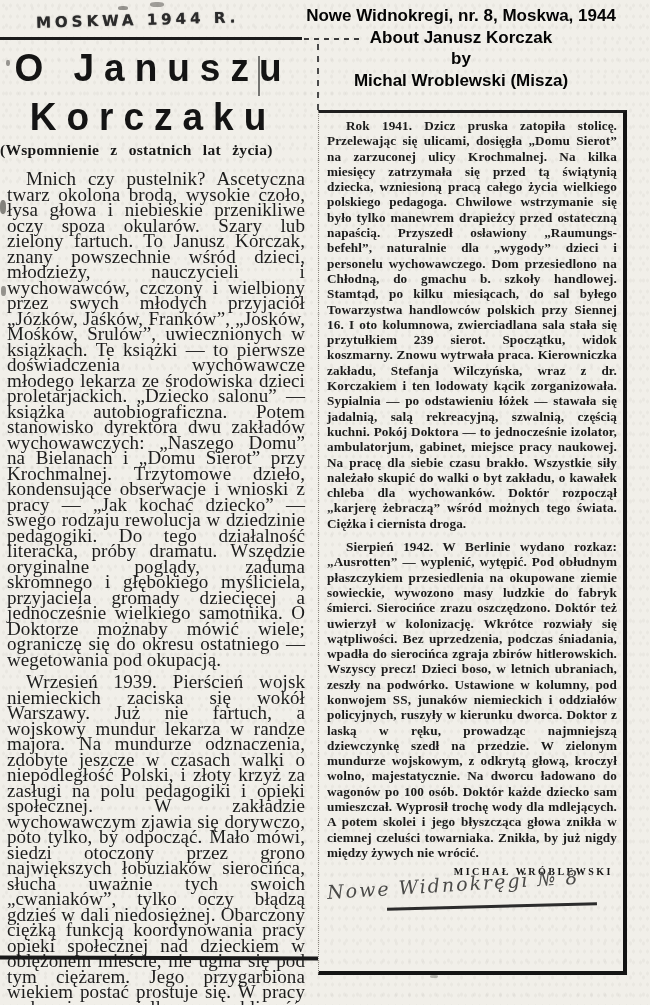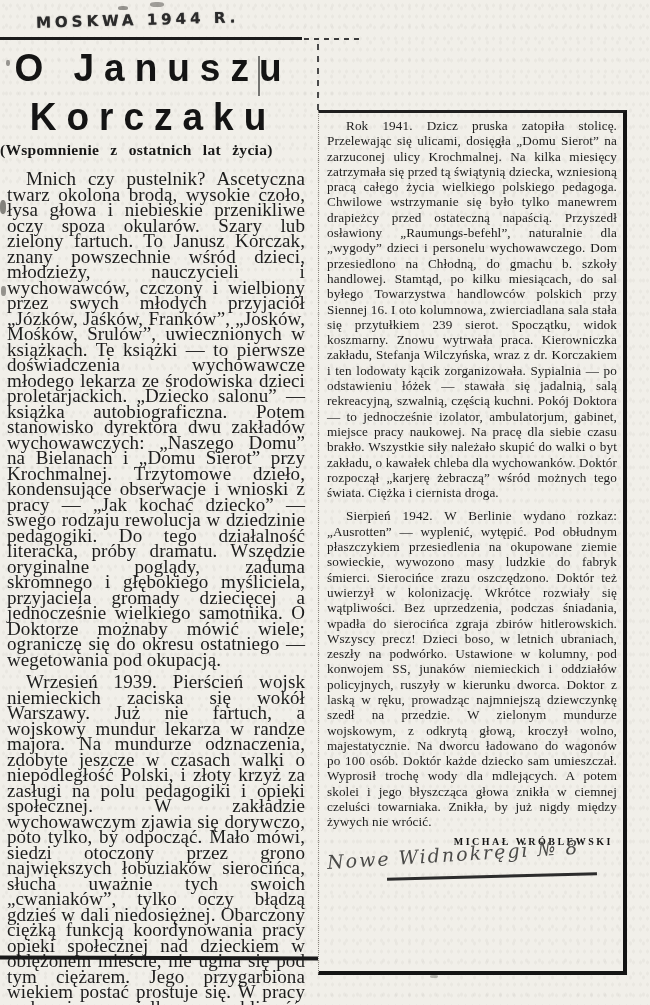--- a/index.html
+++ b/index.html
@@ -68,21 +68,21 @@
     position:absolute;top:110px;left:318px;width:304px;height:858px;
     border-top:3px solid #1f1f1f;
     border-right:4px solid #141414;
     border-bottom:4px solid #141414;
     border-left:1px dotted #8a867e;
     overflow:hidden;
   }
   .col-right{
     padding:5px 6px 0 8px;
     font-size:13.2px;line-height:15.3px;text-align:justify;
-    letter-spacing:.1px;color:#1c1c1c;
+    letter-spacing:.1px;color:#1c1c1c;font-weight:bold;
   }
   .signature{
     margin:6px 10px 0 0;text-align:right;
     font-weight:bold;font-size:10px;letter-spacing:2.5px;color:#151515;
   }
   .hand-note{
     margin:4px 0 0 8px;
     font-family:"DejaVu Serif", serif;font-style:italic;
     font-size:19px;letter-spacing:2px;color:#4a4a48;
     transform:rotate(-3.5deg);transform-origin:left;
@@ -98,20 +98,26 @@
   .sp5{top:60px;left:6px;width:4px;height:6px;opacity:.5;}
   .sp6{top:975px;left:430px;width:8px;height:3px;opacity:.3;}
 </style>
 </head>
 <body>
 
 <div id="scan-page">
 
   <div class="stamp">MOSKWA 1944 R.</div>
 
+  <div class="caption">
+    <div>Nowe Widnokregi, nr. 8, Moskwa, 1944</div>
+    <div>About Janusz Korczak</div>
+    <div>by</div>
+    <div>Michal Wroblewski (Misza)</div>
+  </div>
 
   <div class="rule-top-left"></div>
   <div class="rule-top-dashes"></div>
   <div class="v-dash-header"></div>
   <div class="v-mark-headline"></div>
 
   <div class="headline">
     <div>O Januszu</div>
     <div>Korczaku</div>
   </div>

